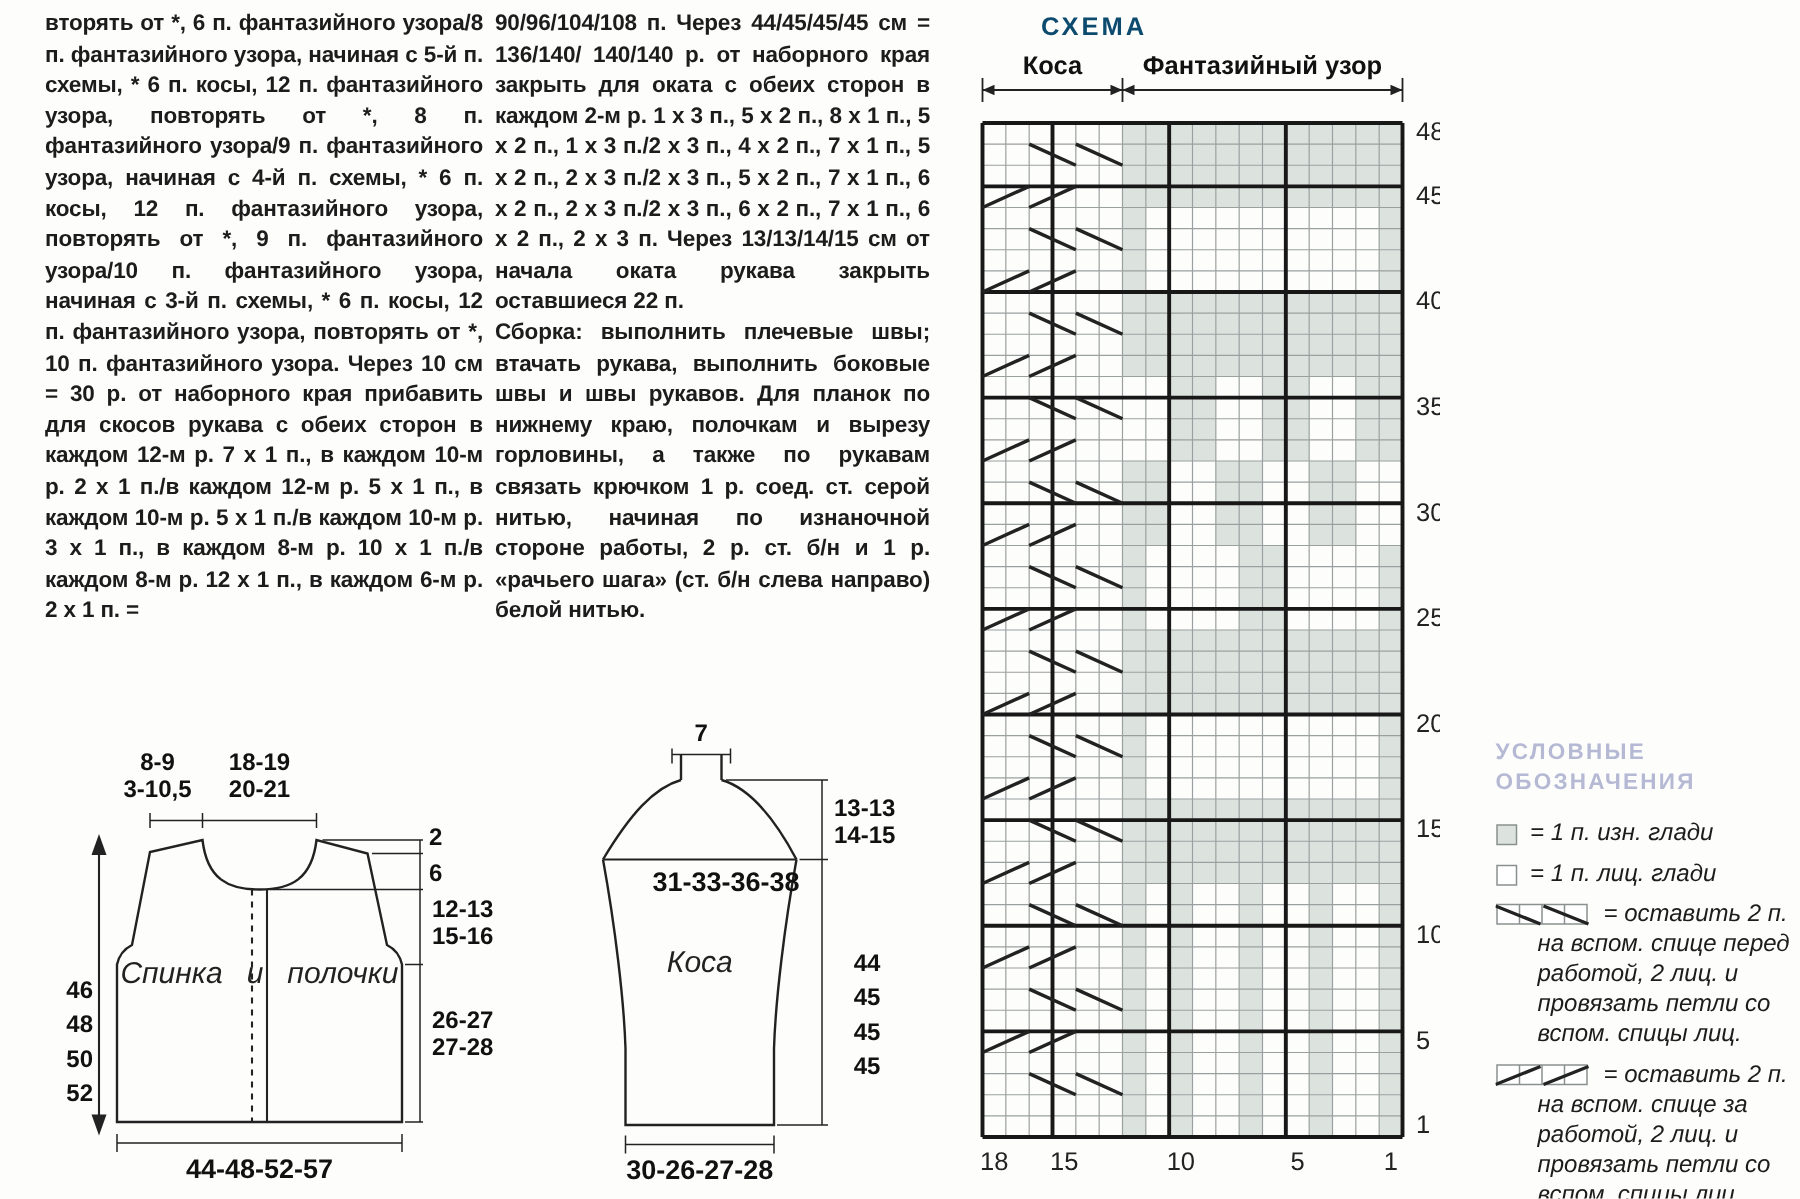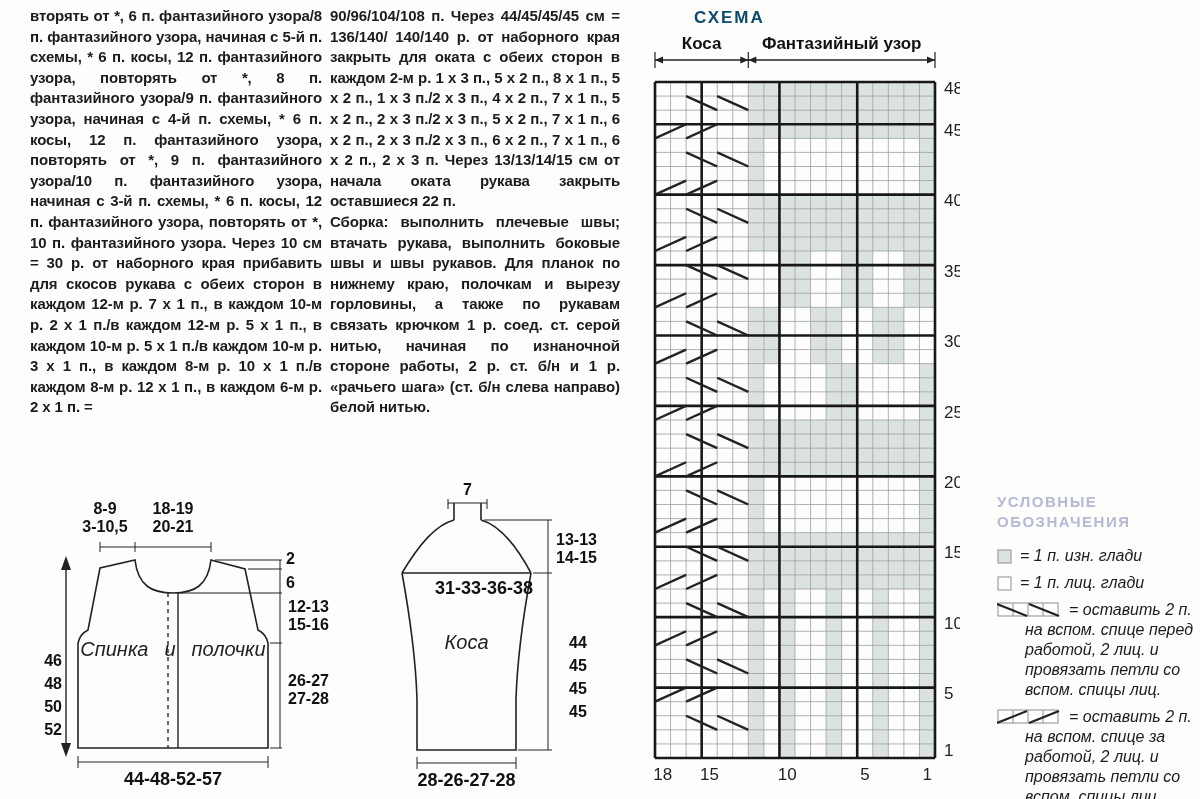--- a/index.html
+++ b/index.html
@@ -127,21 +127,21 @@
     <line x1="126" y1="272" x2="126" y2="284" stroke="#222" stroke-width="1"></line>
   </svg>
   <div class="dimlabel" style="left:64px;top:-4px;width:27px;">7</div>
   <div class="dimlabel" style="left:166px;top:46px;width:60px;text-align:left;">13-13
 14-15</div>
   <div class="dimlabel big" style="left:10px;top:94px;width:133px;text-align:right;">31-33-36-38</div>
   <div class="dimlabel left-stack" style="left:168px;top:146px;width:40px;">44
 45
 45
 45</div>
-  <div class="dimlabel big" style="left:10px;top:286px;width:133px;">28-26-27-28</div>
+  <div class="dimlabel big" style="left:10px;top:286px;width:133px;">30-26-27-28</div>
   <div class="piece-label" style="left:10px;top:146px;width:133px;">Коса</div>
 </div>
 
 <div class="chart-title">СХЕМА</div>
 <svg id="chart" style="position:absolute;left:645px;top:25px;" width="315" height="762" viewBox="0 0 315 762">
     <rect x="103.33333333333333" y="57" width="15.555555555555555" height="14.083333333333334" fill="#dce3df"></rect>
     <rect x="118.88888888888889" y="57" width="15.555555555555555" height="14.083333333333334" fill="#dce3df"></rect>
     <rect x="134.44444444444446" y="57" width="15.555555555555555" height="14.083333333333334" fill="#dce3df"></rect>
     <rect x="150" y="57" width="15.555555555555555" height="14.083333333333334" fill="#dce3df"></rect>
     <rect x="165.55555555555554" y="57" width="15.555555555555555" height="14.083333333333334" fill="#dce3df"></rect>

